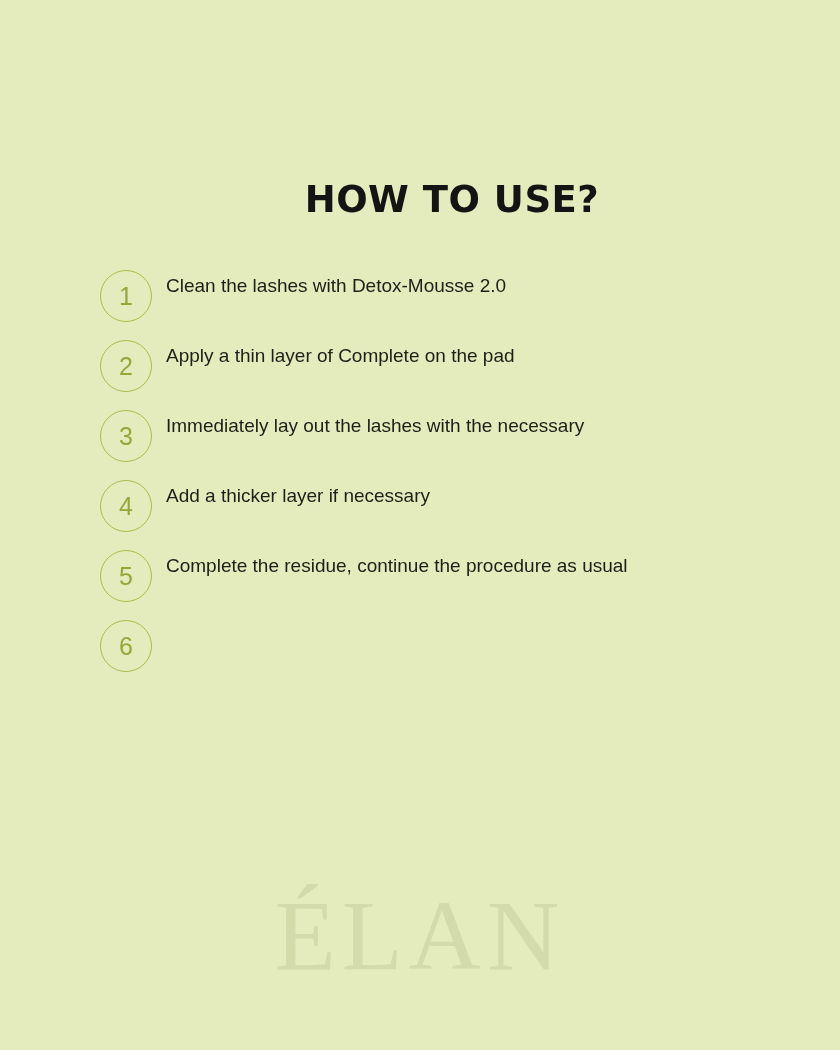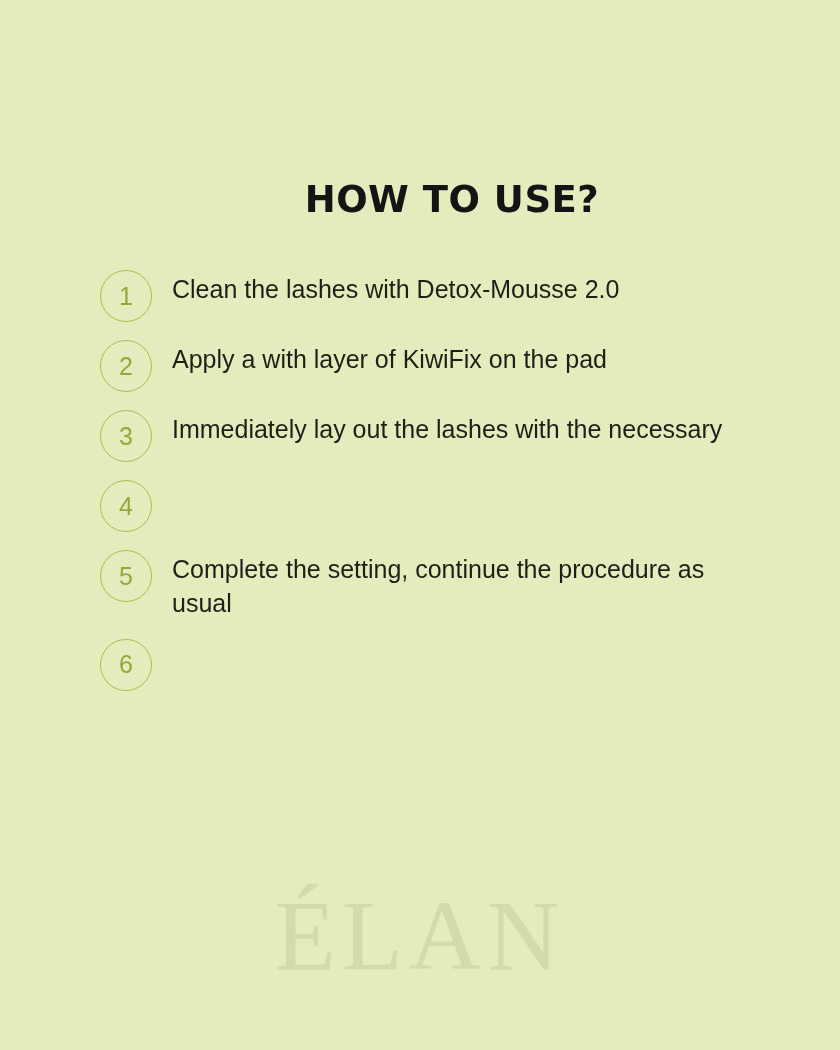--- a/index.html
+++ b/index.html
@@ -53,22 +53,22 @@
     color: #94a83a;
     font-size: 25px;
     display: flex;
     align-items: center;
     justify-content: center;
     font-family: "Liberation Sans", sans-serif;
     box-sizing: border-box;
     margin-top: 2px;
   }
   .step-text {
-    margin-left: 20px;
-    font-size: 25px;
+    margin-left: 14px;
+    font-size: 19px;
     line-height: 1.35;
     color: #1d2016;
     font-family: "Liberation Sans", sans-serif;
     padding-top: 5px;
     max-width: 560px;
   }
   .brand {
     position: absolute;
     bottom: 64px;
     left: 0;
@@ -90,35 +90,36 @@
 
   <div class="steps">
 
     <div class="step">
       <div class="step-num">1</div>
       <div class="step-text">Clean the lashes with Detox-Mousse 2.0</div>
     </div>
 
     <div class="step">
       <div class="step-num">2</div>
-      <div class="step-text">Apply a with layer of KiwiFix on the pad</div>
+      <div class="step-text">Apply a thin layer of Complete on the pad</div>
     </div>
 
     <div class="step">
       <div class="step-num">3</div>
       <div class="step-text">Immediately lay out the lashes with the necessary</div>
     </div>
 
     <div class="step">
       <div class="step-num">4</div>
+      <div class="step-text">Add a thicker layer if necessary</div>
     </div>
 
     <div class="step">
       <div class="step-num">5</div>
-      <div class="step-text">Complete the setting, continue the procedure as usual</div>
+      <div class="step-text">Complete the residue, continue the procedure as usual</div>
     </div>
 
     <div class="step">
       <div class="step-num">6</div>
     </div>
 
   </div>
 
   <div class="brand">ÉLAN</div>
 

